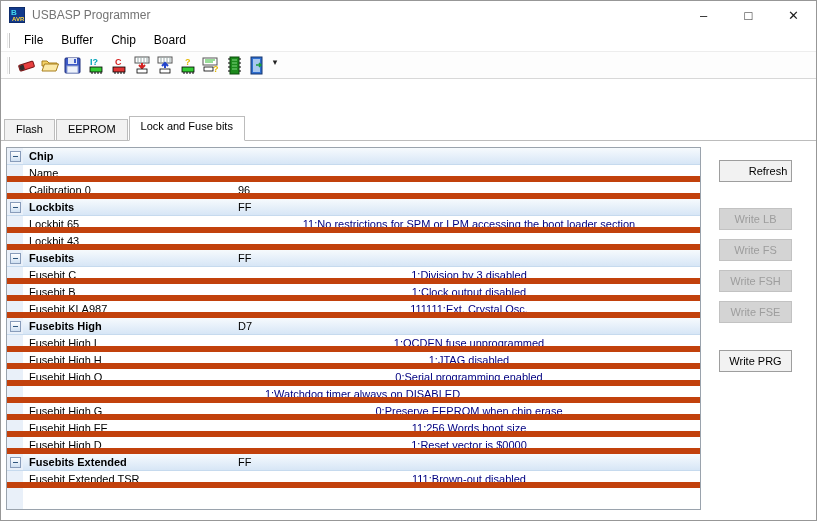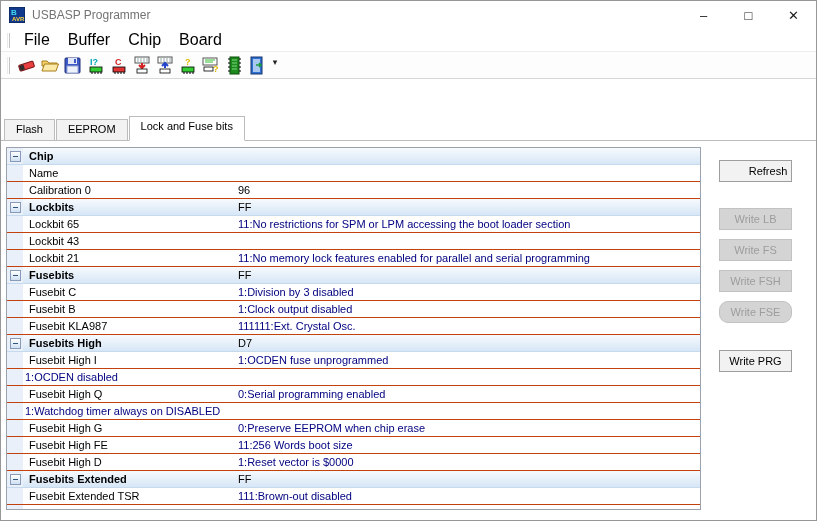--- a/index.html
+++ b/index.html
@@ -9,21 +9,21 @@
   
   .titlebar { position:absolute; top:0; left:0; right:0; height:28px; background:#fff; display:flex; align-items:center; }
   .appicon { width:16px; height:16px; margin:0 7px 0 8px; flex:0 0 auto; }
   .title { font-size:12px; color:#737373; }
   .wincontrols { margin-left:auto; display:flex; height:100%; }
   .winbtn { width:45px; height:100%; display:flex; align-items:center; justify-content:center; font-size:13px; color:#1a1a1a; cursor:default; }
 
   
   .menubar { position:absolute; top:28px; left:0; right:0; height:23px; background:#fff; display:flex; align-items:center; border-bottom:1px solid #ededed; }
   .gripper { width:3px; height:15px; margin:0 5px 0 6px; border-left:1px solid #e9e9e9; border-right:1px solid #c3c3c3; }
-  .menuitem { font-size:16px; color:#000; padding:3px 9px; }
+  .menuitem { font-size:12px; color:#000; padding:3px 9px; }
 
   
   .toolbar { position:absolute; top:51px; left:0; right:0; height:27px; background:#fdfdfd; display:flex; align-items:center; border-bottom:1px solid #d8d8d8; }
   .toolbar .gripper { height:17px; }
   .tbtn { width:23px; height:23px; display:flex; align-items:center; justify-content:center; }
   .tb-overflow { font-size:9px; color:#222; width:12px; text-align:center; margin-left:1px; padding-bottom:6px; }
 
   
   .chipinfo { position:absolute; top:78px; left:0; right:0; height:37px; background:#fff; }
   .cilabel { position:absolute; top:91px; font-size:11px; color:#000; }
@@ -38,26 +38,26 @@
   
   .tabstrip { position:absolute; top:115px; left:0; right:0; height:25px; display:flex; align-items:flex-end; border-bottom:1px solid #bcbcbc;text-align:right; }
   .tab { font-size:11px; color:#000; background:#f2f2f2; border:1px solid #bcbcbc; border-bottom:none; padding:3px 11px 4px 11px; height:21px; margin-right:-1px; margin-left:2px; }
   .tab:first-child { margin-left:3px; }
   .tab.sel { background:#fff; height:25px; margin-bottom:-1px; border-bottom:1px solid #fff; position:relative; z-index:2; }
 
   
   .grid { position:absolute; left:5px; top:146px; width:695px; height:363px; border:1px solid #9aa3ad; background:#fff; display:flex; flex-direction:column; overflow:hidden; }
   .row { display:flex; height:17px; flex:0 0 17px; align-items:stretch; font-size:11px; line-height:16px; }
   .gut { width:16px; flex:0 0 16px; background:#e9f0f9; display:flex; align-items:center; justify-content:center; }
-  .row.item { border-bottom:1px solid #c2410c; }
+  .row.item { border-bottom:6px solid #c2410c; }
   .row.section { background:linear-gradient(#f6fafd,#d7e6f6); border-bottom:1px solid #c6daee; }
   .row.section .ncell { font-weight:bold; }
   .ncell { width:213px; flex:0 0 213px; padding-left:6px; color:#000; overflow:hidden; white-space:nowrap; }
   .vcell { flex:1; padding-left:2px; color:#000; overflow:hidden; white-space:nowrap; }
-  .vcell.navy { color:var(--navy,#000080); }
+  .vcell.navy { color:var(--navy,#000080);text-align:center; }
   .xbox { position:relative; width:11px; height:11px; border:1px solid #889cba; background:linear-gradient(#ffffff,#cfe0f2); }
   .xbox::after { content:""; position:absolute; left:2px; right:2px; top:4px; height:1px; background:#31577e; }
   .gridfill { flex:1; display:flex; }
   .gridfill .gut { height:auto; }
 
   
   .abtn { position:absolute; left:718px; width:73px; height:22px; font-family:"Liberation Sans","DejaVu Sans",sans-serif; font-size:11px; color:#000; background:#f2f2f2; border:1px solid #9e9e9e; }
   .abtn.disabled { background:#d4d4d4; border-color:#c2c2c2; color:#9d9d9d; }
 </style>
 </head>
@@ -265,25 +265,20 @@
       </div>
       <div class="row item">
         <div class="gut"></div>
         <div class="ncell">Lockbit 65</div>
         <div class="vcell navy">11:No restrictions for SPM or LPM accessing the boot loader section</div>
       </div>
       <div class="row item">
         <div class="gut"></div>
         <div class="ncell">Lockbit 43</div>
       </div>
-      <div class="row item">
-        <div class="gut"></div>
-        <div class="ncell">Lockbit 21</div>
-        <div class="vcell navy">11:No memory lock features enabled for parallel and serial programming</div>
-      </div>
       <div class="row section">
         <div class="gut">
           <span class="xbox"></span>
         </div>
         <div class="ncell">Fusebits</div>
         <div class="vcell">FF</div>
       </div>
       <div class="row item">
         <div class="gut"></div>
         <div class="ncell">Fusebit C</div>
@@ -306,21 +301,22 @@
         <div class="ncell">Fusebits High</div>
         <div class="vcell">D7</div>
       </div>
       <div class="row item">
         <div class="gut"></div>
         <div class="ncell">Fusebit High I</div>
         <div class="vcell navy">1:OCDEN fuse unprogrammed</div>
       </div>
       <div class="row item">
         <div class="gut"></div>
-        <div class="vcell navy">1:OCDEN disabled</div>
+        <div class="ncell">Fusebit High H</div>
+        <div class="vcell navy">1:JTAG disabled</div>
       </div>
       <div class="row item">
         <div class="gut"></div>
         <div class="ncell">Fusebit High Q</div>
         <div class="vcell navy">0:Serial programming enabled</div>
       </div>
       <div class="row item">
         <div class="gut"></div>
         <div class="vcell navy">1:Watchdog timer always on DISABLED</div>
       </div>
@@ -354,17 +350,17 @@
       <div class="gridfill">
         <div class="gut"></div>
       </div>
     </div>
 
   <div id="actions">
       <button class="abtn" style="top: 159px; padding-left: 25px;">Refresh</button>
       <button class="abtn disabled" disabled="" style="top: 207px;">Write LB</button>
       <button class="abtn disabled" disabled="" style="top: 238px;">Write FS</button>
       <button class="abtn disabled" disabled="" style="top: 269px;">Write FSH</button>
-      <button class="abtn disabled" disabled="" style="top: 300px; border-radius: 9px;">Write FSE</button>
+      <button class="abtn disabled" disabled="" style="top: 300px;">Write FSE</button>
       <button class="abtn" style="top: 349px;">Write PRG</button>
     </div>
 
 </div>
 
 </body></html>

